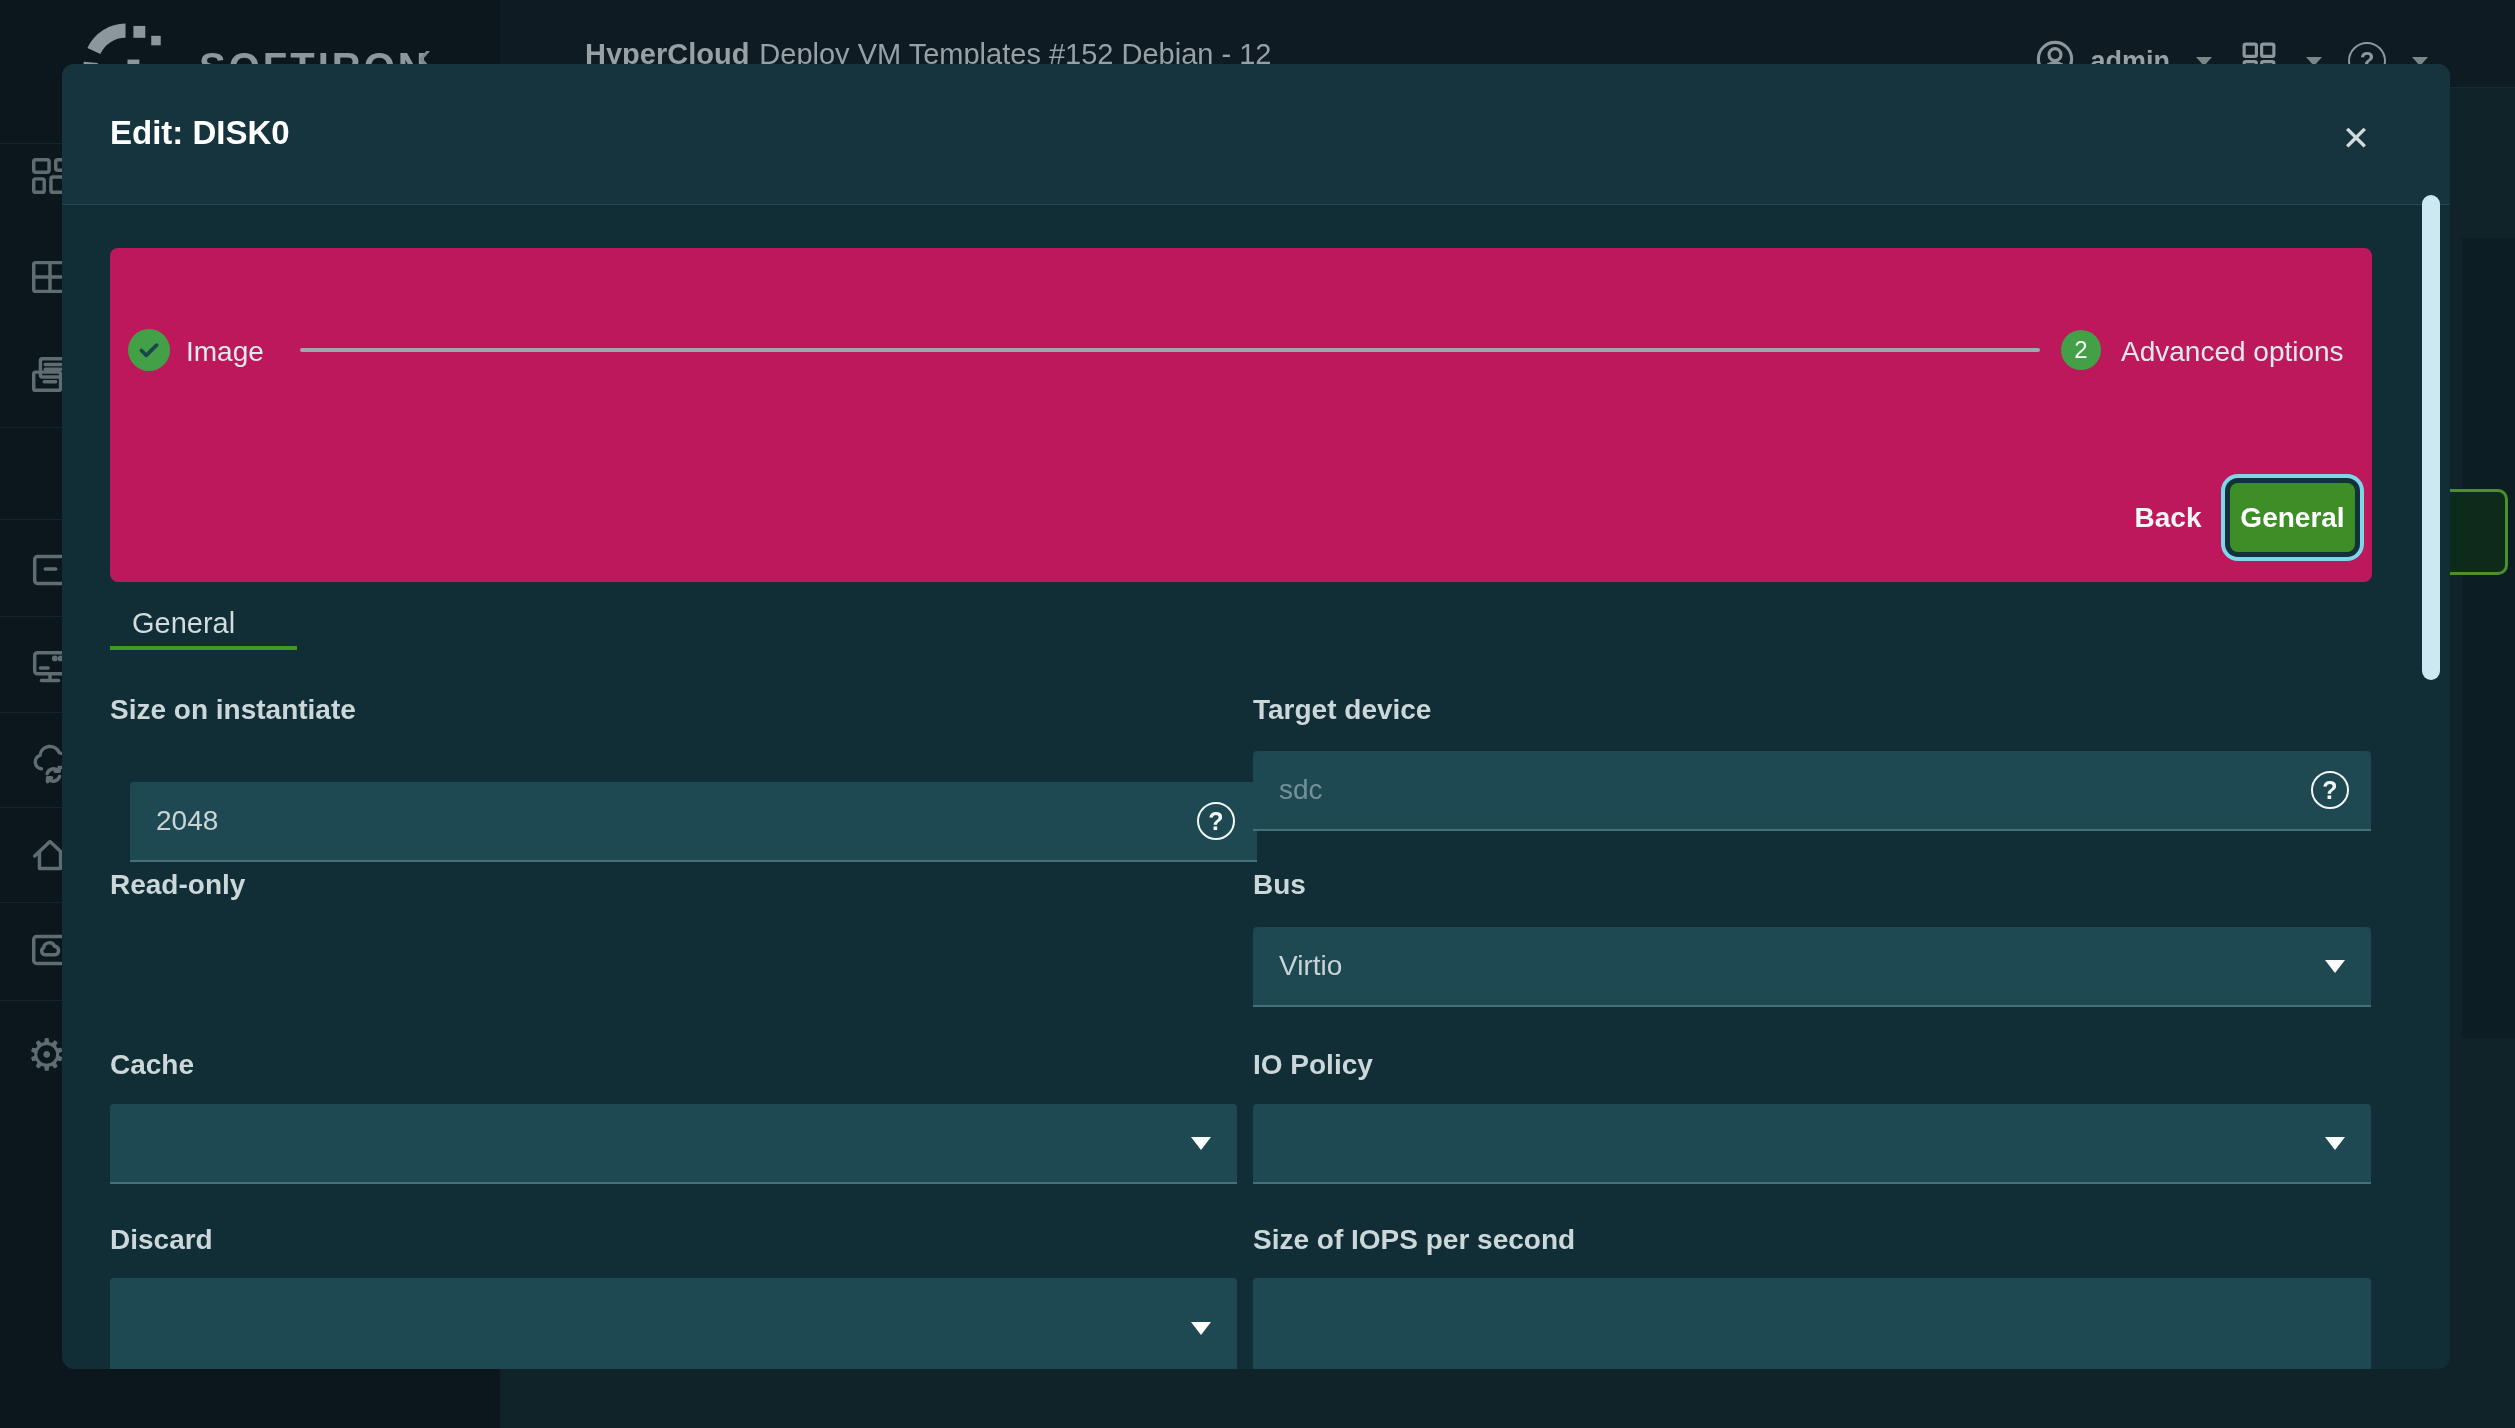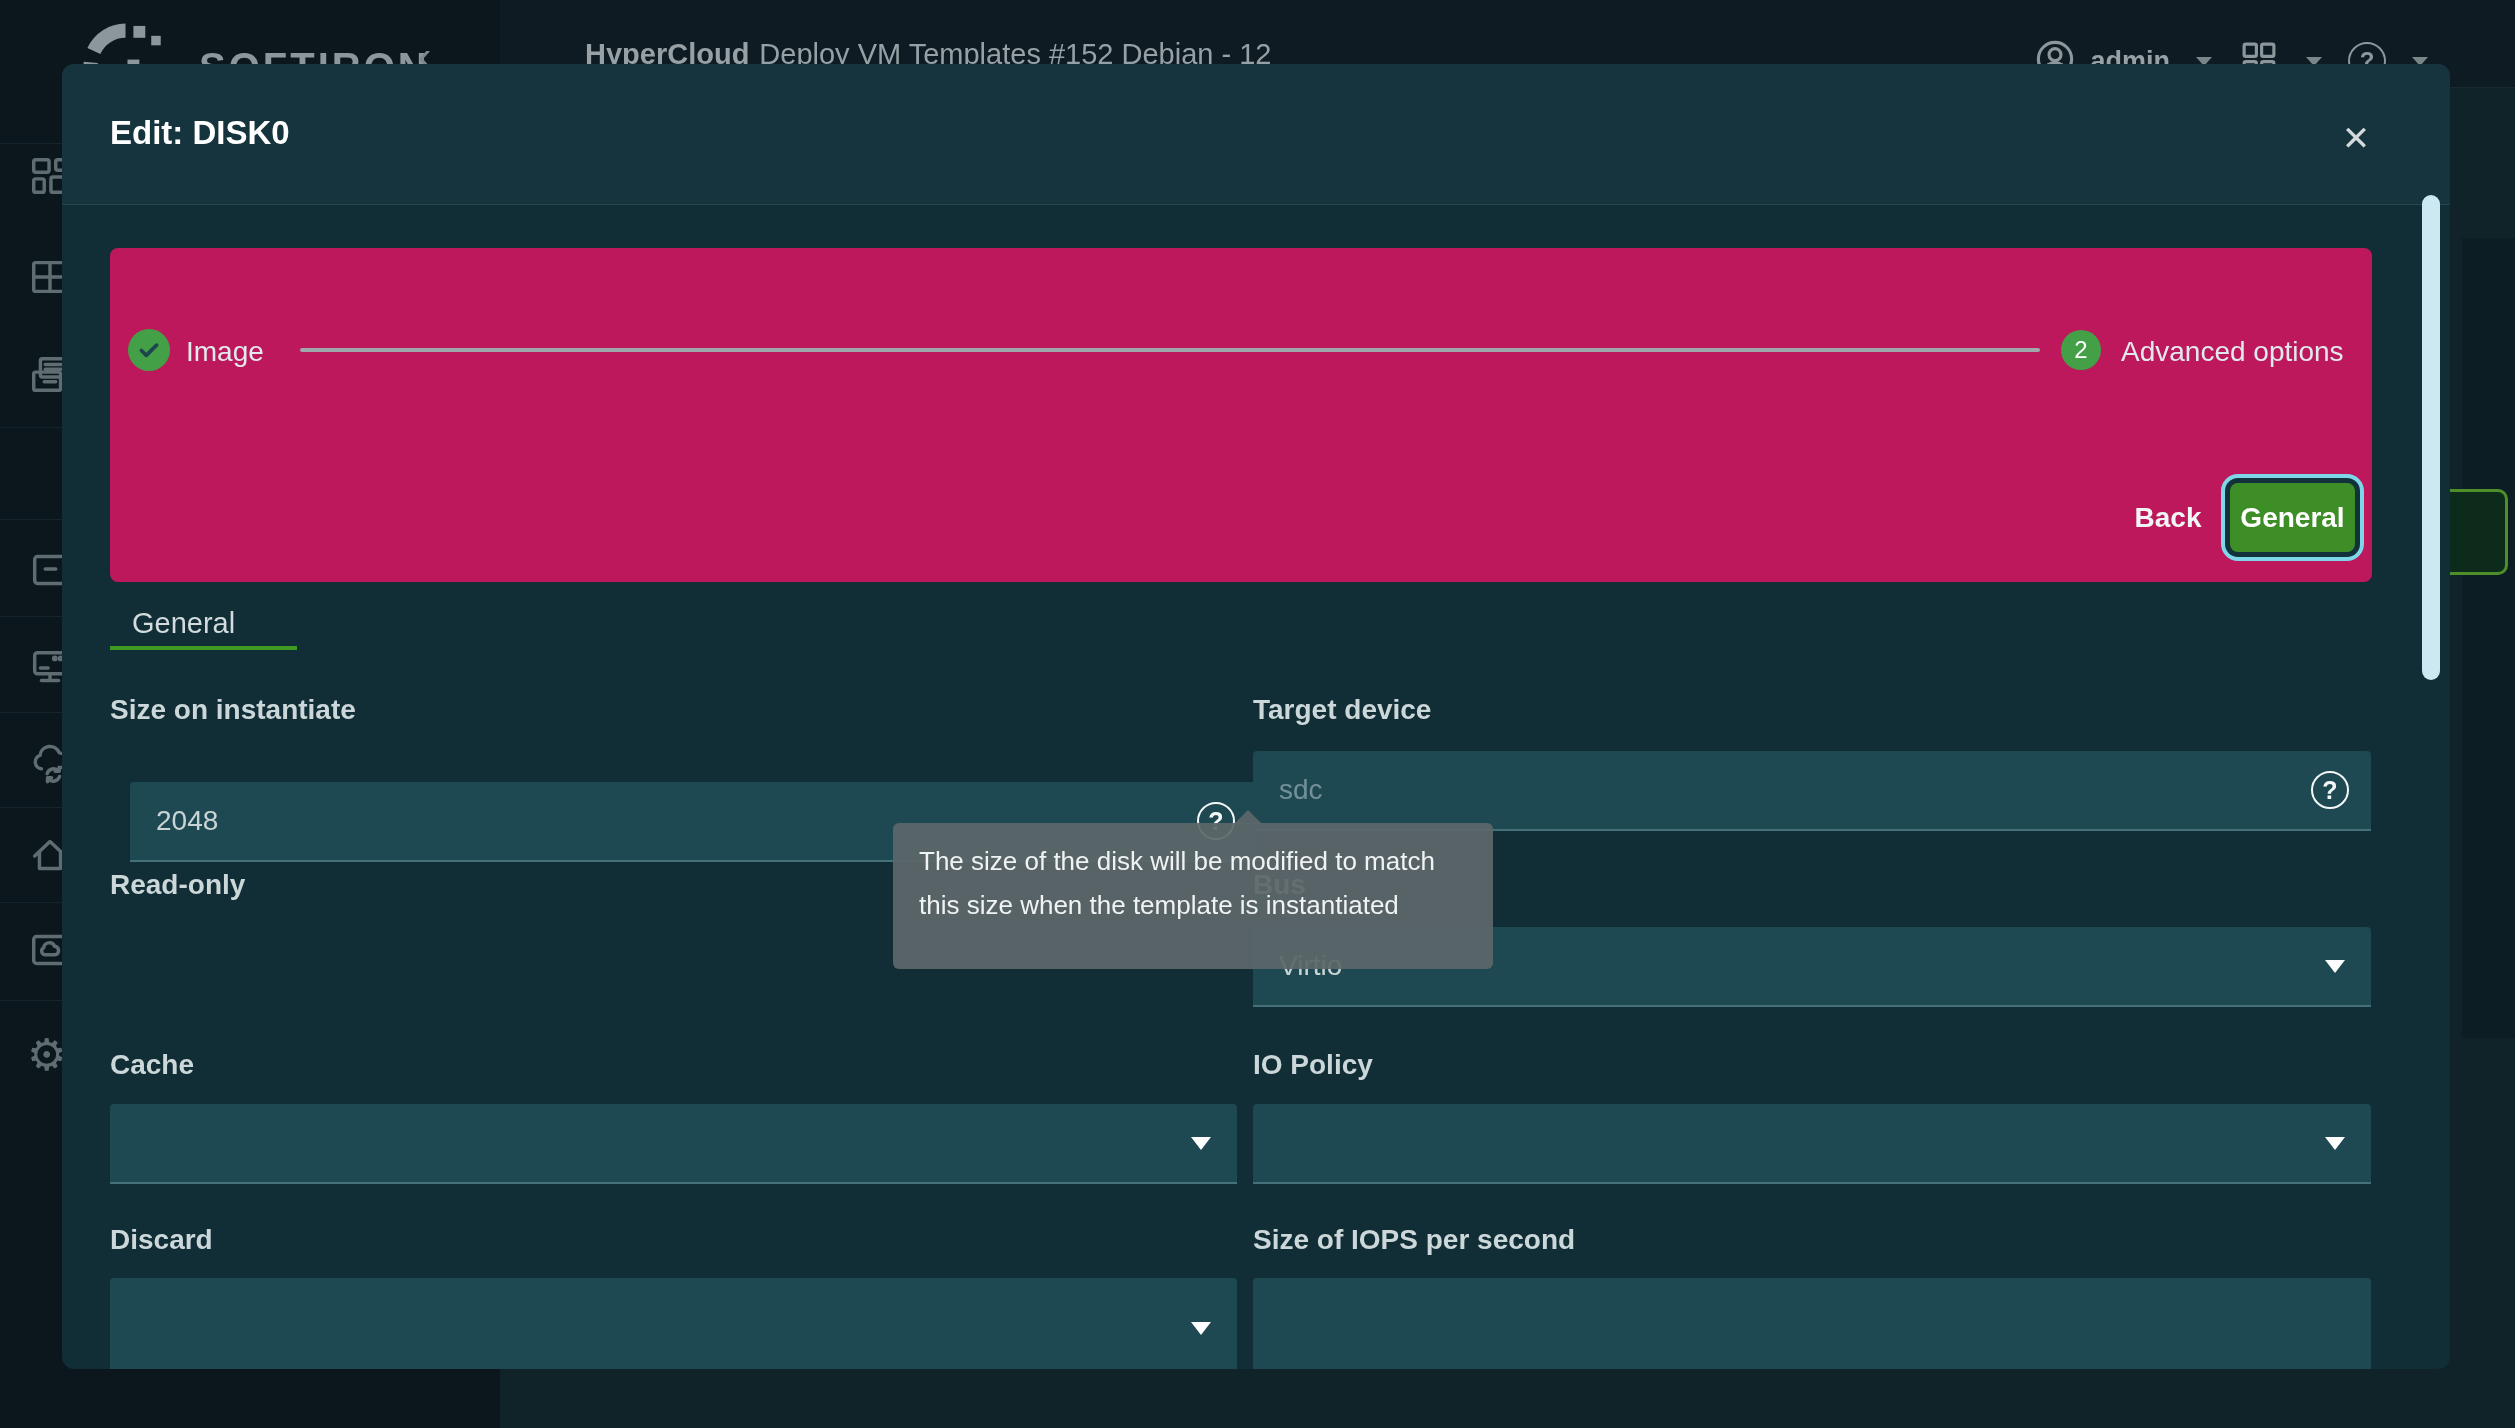--- a/index.html
+++ b/index.html
@@ -235,14 +235,13 @@
   <div class="f-label" style="left:48px; top:1160px;">Discard</div>
   <div class="f-field tall" style="left:48px; top:1214px; width:1127px;">
     <span></span>
     <span class="sel-arrow"></span>
   </div>
   <div class="f-label" style="left:1191px; top:1160px;">Size of IOPS per second</div>
   <div class="f-field tall" style="left:1191px; top:1214px; width:1118px;">
     <span></span>
   </div>
 
-  <div class="tooltip">The size of the disk will be modified to match this size when the template is instantiated</div>
 </div>
 
 </body></html>

